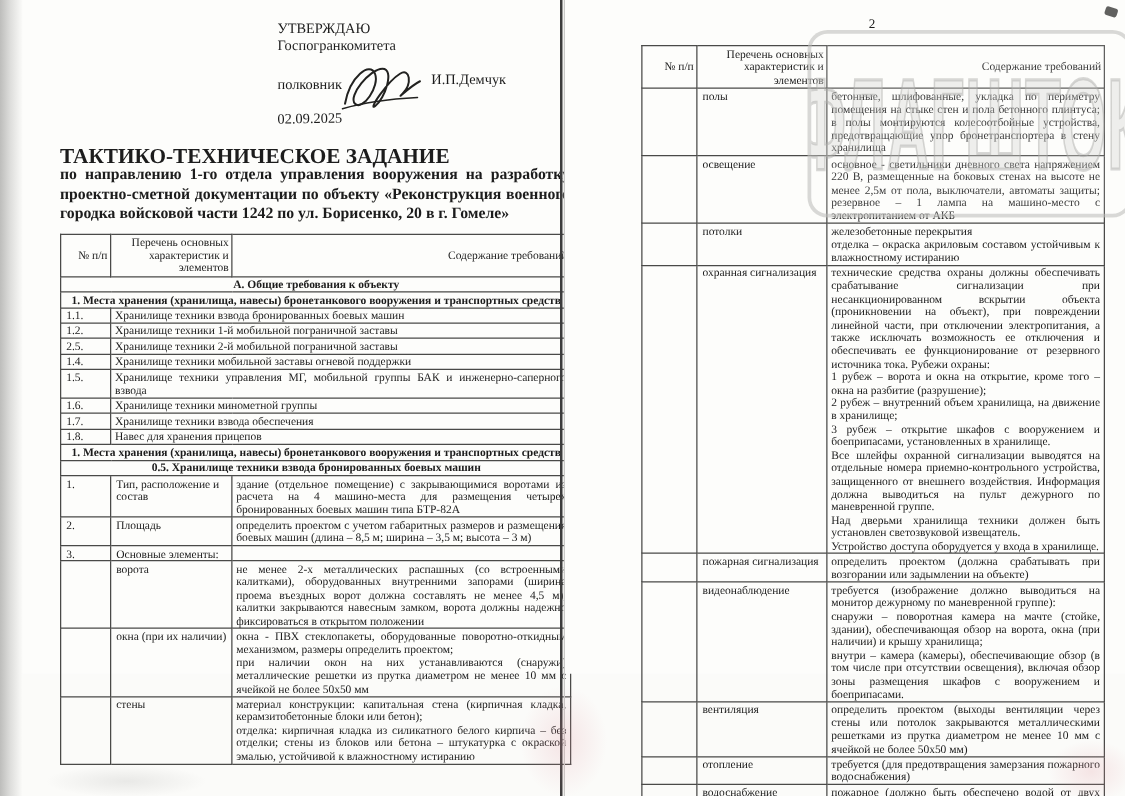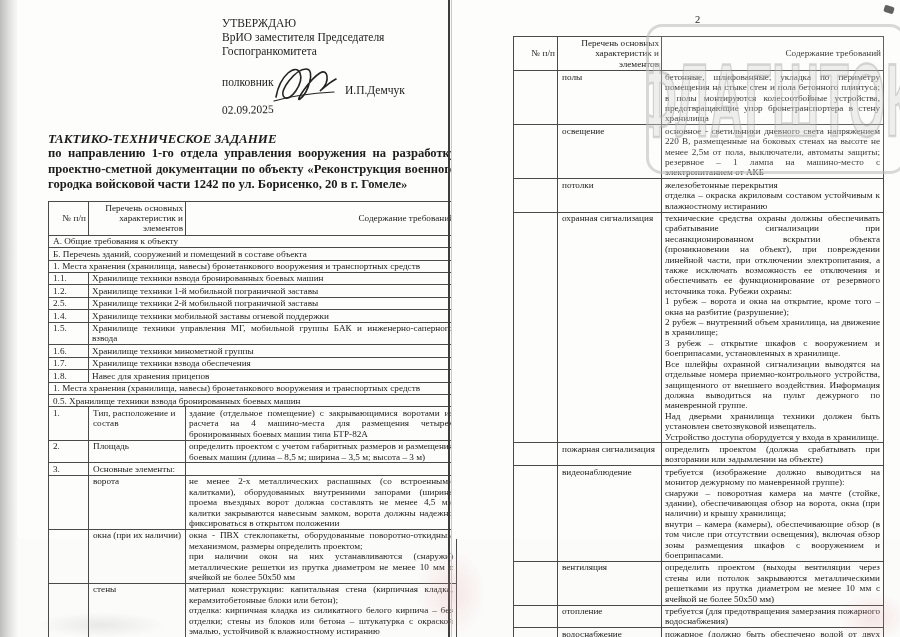--- a/index.html
+++ b/index.html
@@ -17,41 +17,41 @@
   .page-right{left:452px;width:448px;}
   .page-divider{position:absolute;left:448px;top:0;width:2px;height:637px;background:#3c3c3c;}
   .page-divider-soft{position:absolute;left:451px;top:0;width:1px;height:637px;background:#c9c9c7;}
 
   
   .approval{position:relative;margin:16px 0 0 204px;width:220px;
     font-size:11.5px;line-height:14px;}
   .approval .ln{white-space:nowrap;}
   .approval .rank-line{margin-top:9px;position:relative;height:30px;}
   .approval .rank{position:absolute;left:0;top:8px;}
-  .approval .sig-name{position:absolute;left:123px;top:16px;}
+  .approval .sig-name{position:absolute;left:123px;top:4px;}
   .approval .sig{position:absolute;left:48px;top:-8px;}
   .approval .date{margin-top:4px;font-size:11.5px;transform:rotate(-1deg);}
 
   
   .doc-title{margin:16px 0 0 30px;width:408px;font-weight:bold;}
-  .doc-title .t1{font-size:13px;line-height:15px;font-style:italic;}
+  .doc-title .t1{font-size:17px;line-height:15px;}
   .doc-title .t2{font-size:12.6px;line-height:15.5px;text-align:justify;}
 
   
   table.doc-table{border-collapse:collapse;table-layout:fixed;
     font-size:9.2px;line-height:10.4px;background:transparent;}
   .left-table{margin:8px 0 0 30px;width:408px;}
   .right-table{margin:0;width:370px;position:absolute;left:61px;top:36px;}
   .doc-table td,.doc-table th{border:1px solid #4a4a48;vertical-align:top;
     padding:0.5px 3px;font-weight:normal;}
   .doc-table thead th{text-align:right;vertical-align:middle;padding:1px 2px;font-family:Liberation Serif, serif;}
   td.num{padding-left:4px;}
   td.name{padding-left:4px;}
   td.content{text-align:justify;white-space:pre-line;margin-left:20px;}
-  td.section{font-weight:normal;padding-left:4px;text-align:left;}
+  td.section{font-weight:bold;padding-left:4px;text-align:center;}
   td.itemtext{text-align:justify;margin-left:34px;}
 
   
   .page-number{position:absolute;left:243px;top:14px;font-size:10.5px;}
 
   
   .watermark-box{position:absolute;left:194px;top:24px;width:254px;height:144px;
     border:3px solid rgba(185,185,183,0.55);border-radius:16px;
     background:rgba(255,255,255,0.12);pointer-events:none;z-index:5;
     display:flex;align-items:center;justify-content:center;overflow:hidden;}
@@ -75,21 +75,20 @@
 </style>
 </head>
 <body>
 
 <div class="edge-strip"></div>
 
 <div class="page page-left">
 
   <div class="approval">
     <div class="ln">УТВЕРЖДАЮ</div>
-    <div class="ln">ВрИО заместителя Председателя</div>
     <div class="ln">Госпогранкомитета</div>
     <div class="rank-line">
       <span class="rank">полковник</span>
       <svg class="sig" width="86" height="48" viewBox="0 0 86 48">
         <path d="M6,38 C10,16 26,4 30,14 C34,24 20,44 14,38 C8,32 26,10 36,10 C46,10 38,34 30,40 C24,44 40,20 50,14 C58,9 60,22 52,30 C46,36 58,24 66,20" fill="none" stroke="#222220" stroke-width="1.6" stroke-linecap="round"></path>
         <path d="M4,42 C24,36 44,34 64,33" fill="none" stroke="#222220" stroke-width="1.2" stroke-linecap="round"></path>
       </svg>
       <span class="sig-name">И.П.Демчук</span>
     </div>
     <div class="date">02.09.2025</div>
@@ -111,23 +110,20 @@
         <th>№ п/п</th>
         <th>Перечень основных характеристик и элементов</th>
         <th>Содержание требований</th>
       </tr>
     </thead>
     <tbody>
         <tr>
           <td class="section" colspan="3">А. Общие требования к объекту</td>
         </tr>
         <tr>
-          <td class="section" colspan="3">Б. Перечень зданий, сооружений и помещений в составе объекта</td>
-        </tr>
-        <tr>
           <td class="section" colspan="3">1. Места хранения (хранилища, навесы) бронетанкового вооружения и транспортных средств</td>
         </tr>
         <tr>
           <td class="num">1.1.</td>
           <td class="itemtext" colspan="2">Хранилище техники взвода бронированных боевых машин</td>
         </tr>
         <tr>
           <td class="num">1.2.</td>
           <td class="itemtext" colspan="2">Хранилище техники 1-й мобильной пограничной заставы</td>
         </tr>

